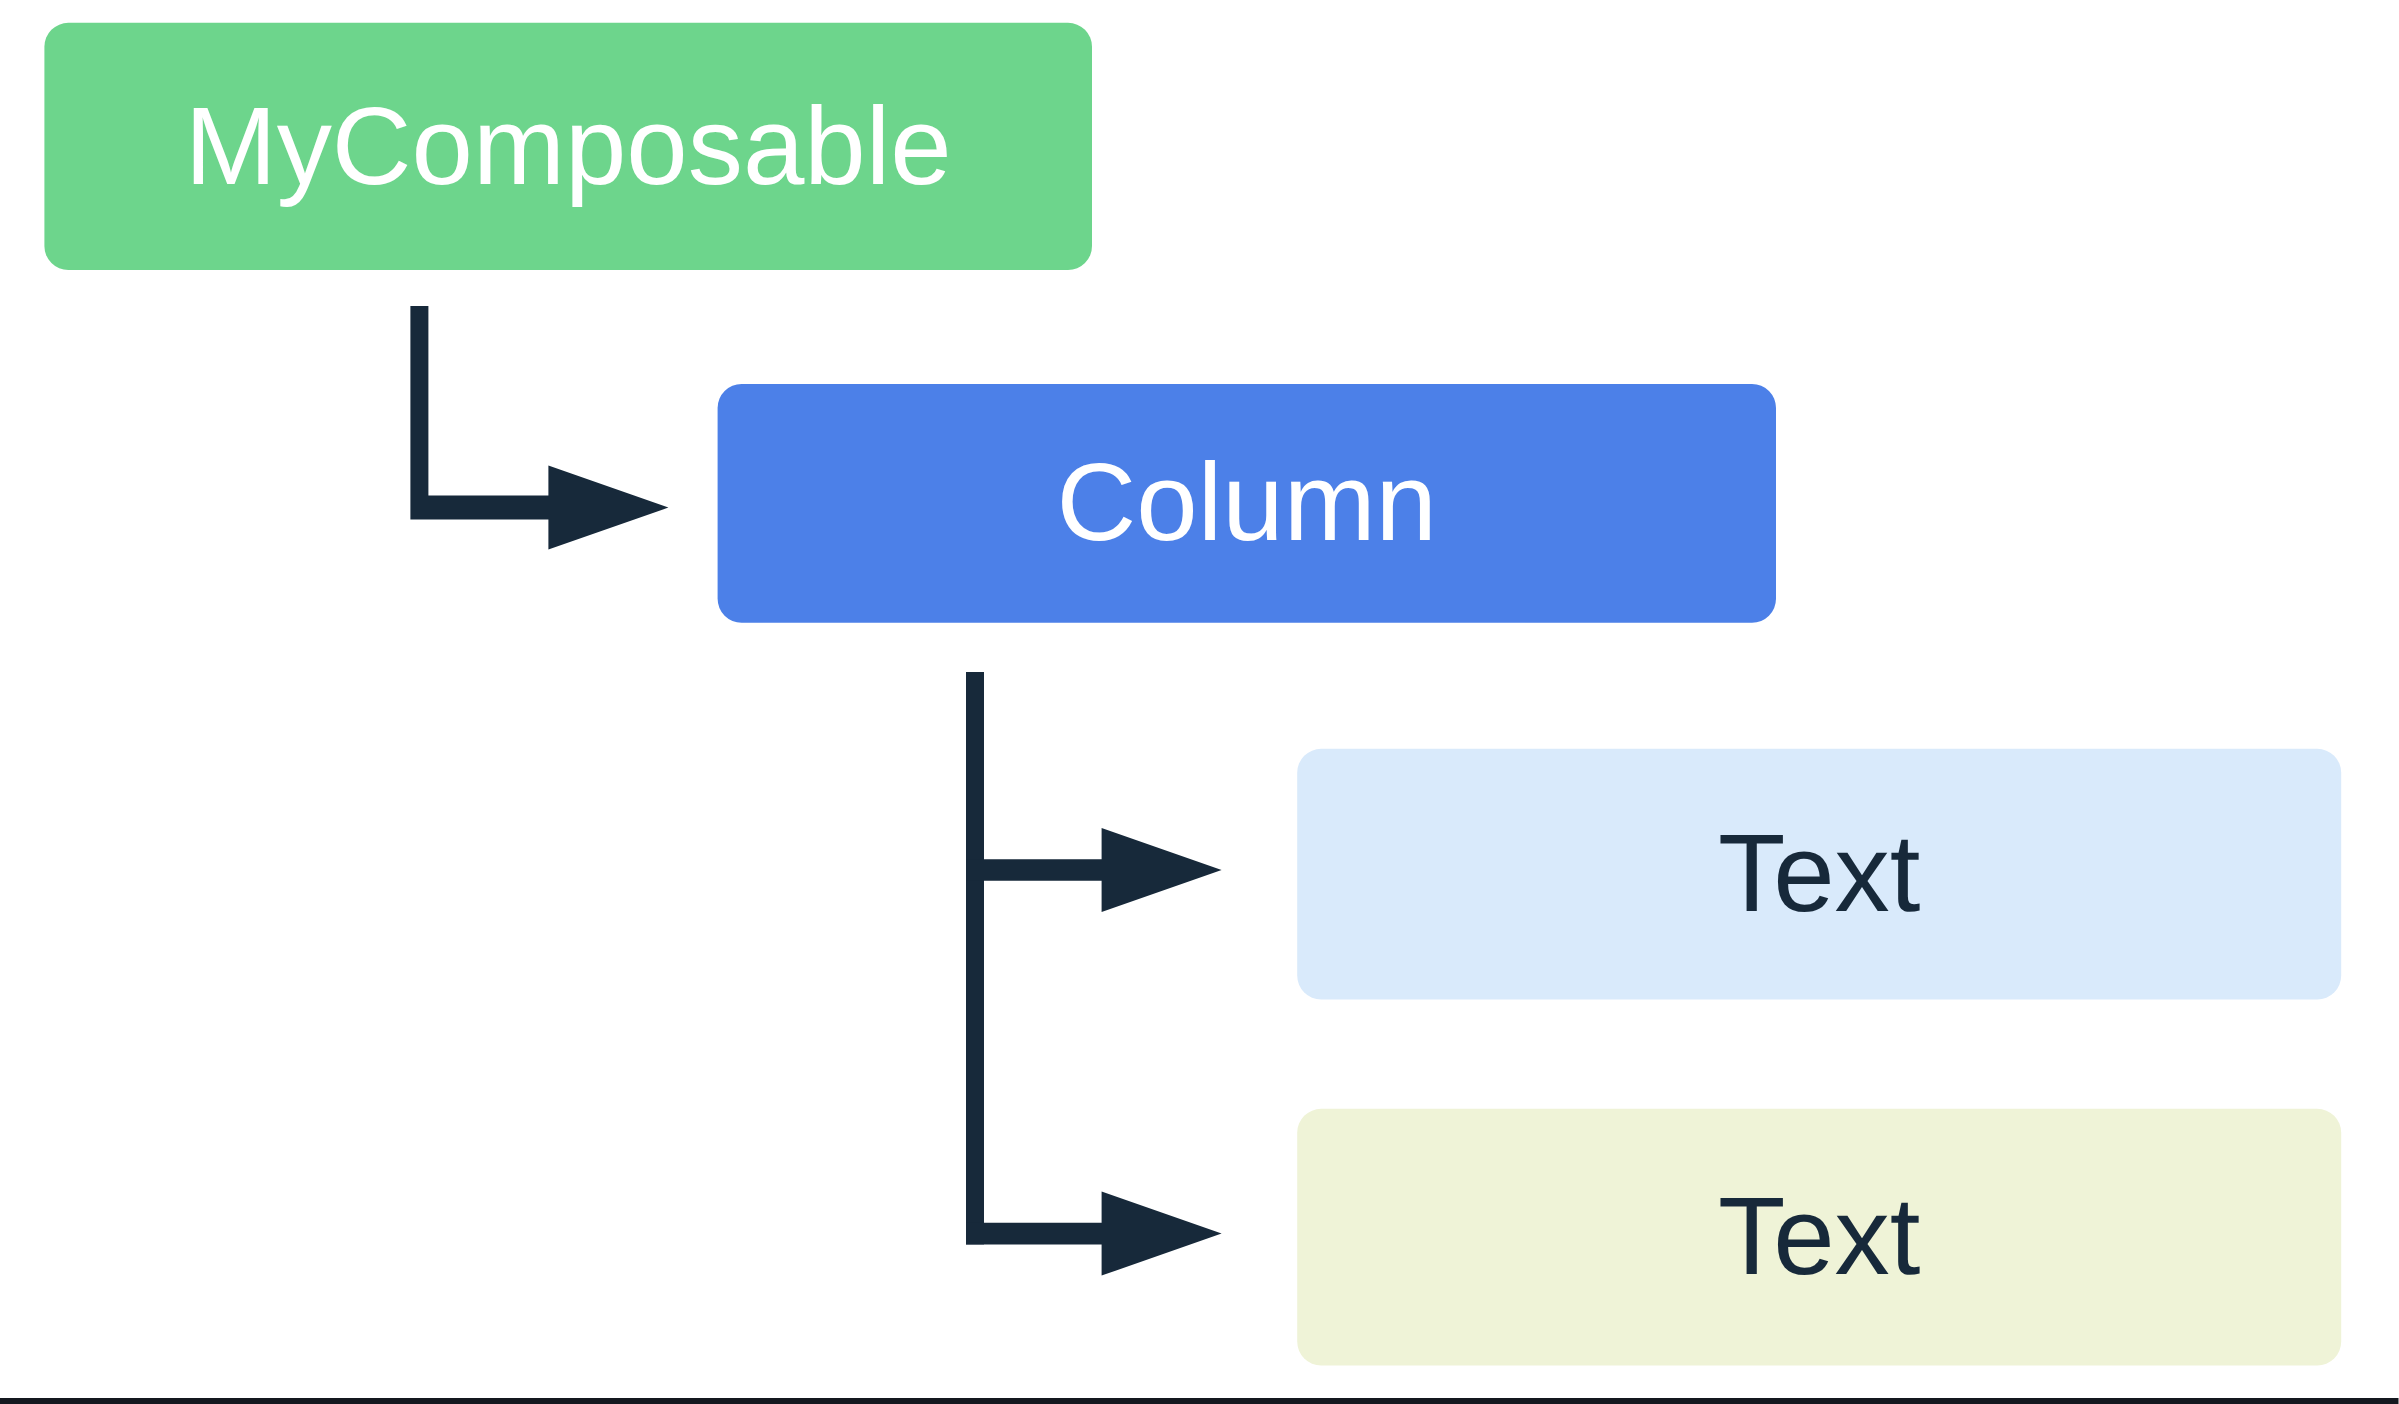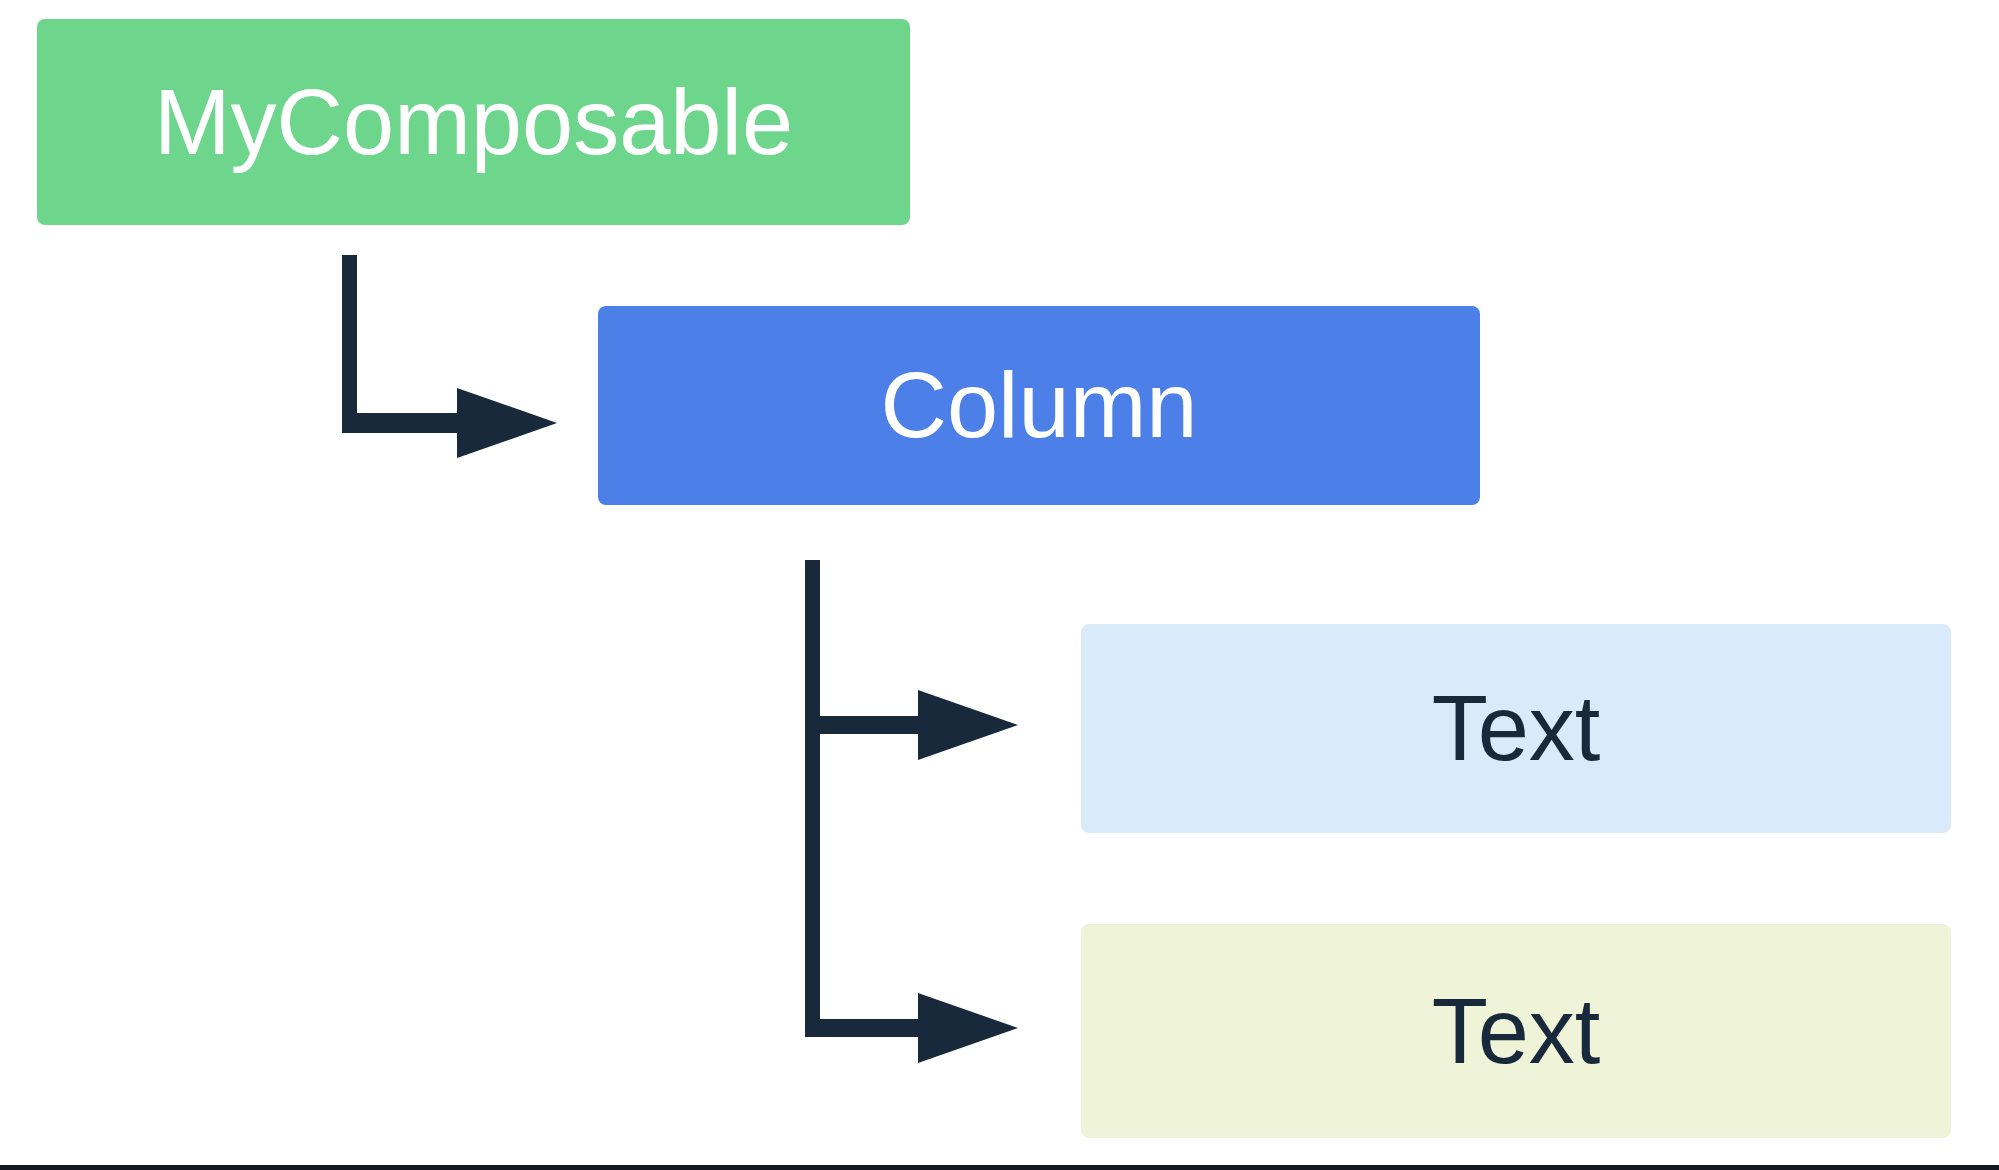--- a/index.html
+++ b/index.html
@@ -13,28 +13,28 @@
     width: 1999px;
     height: 1170px;
     background: #ffffff;
     overflow: hidden;
   }
   .node {
     position: absolute;
     display: flex;
     align-items: center;
     justify-content: center;
-    border-radius: 8px;
+    border-radius: 20px;
     font-size: 92px;
     font-weight: 400;
     letter-spacing: 0;
     white-space: nowrap;
   }
   .node-mycomposable { left: 37px;   top: 19px;  width: 873px; height: 206px; }
-  .node-column       { left: 598px;  top: 306px; width: 882px; height: 199px; }
+  .node-column       { left: 598px;  top: 320px; width: 882px; height: 199px; }
   .node-text-1       { left: 1081px; top: 624px; width: 870px; height: 209px; }
   .node-text-2       { left: 1081px; top: 924px; width: 870px; height: 214px; }
   .arrows {
     position: absolute;
     left: 0; top: 0;
     width: 1999px;
     height: 1170px;
     pointer-events: none;
   }
   .bottom-rule {

